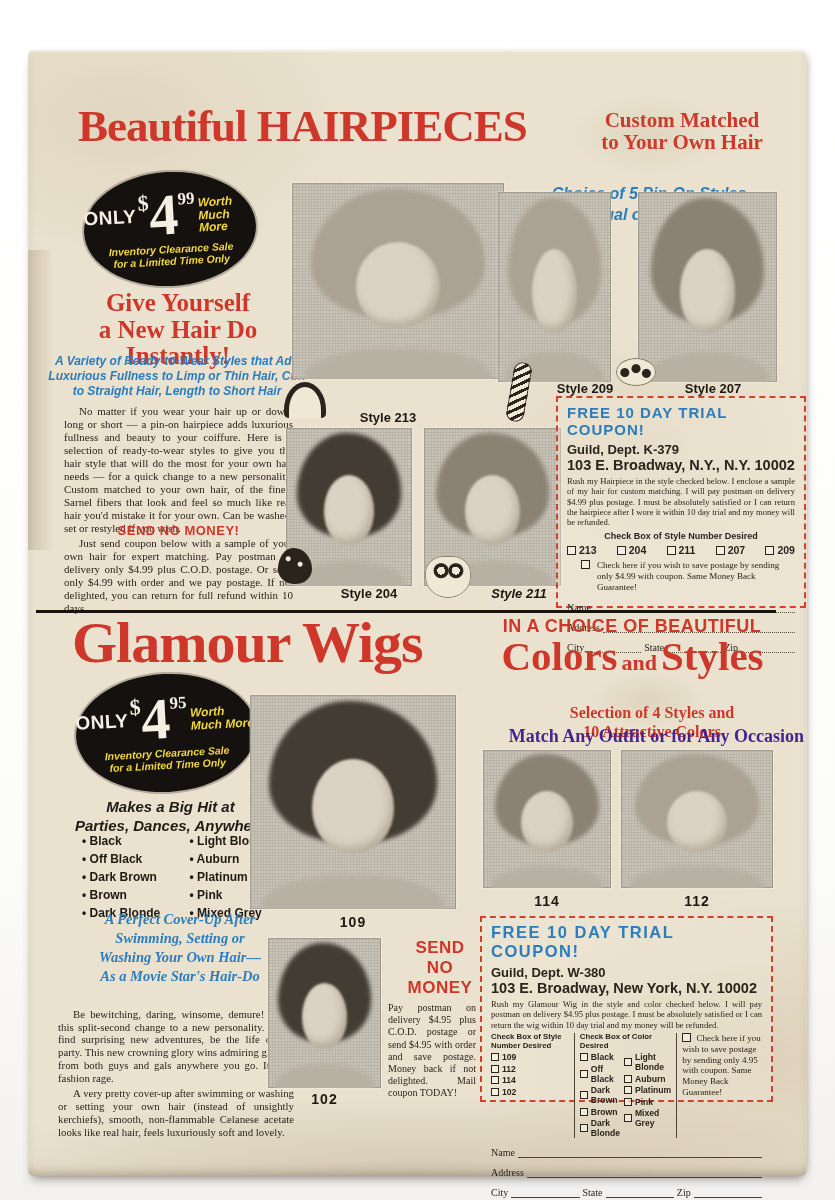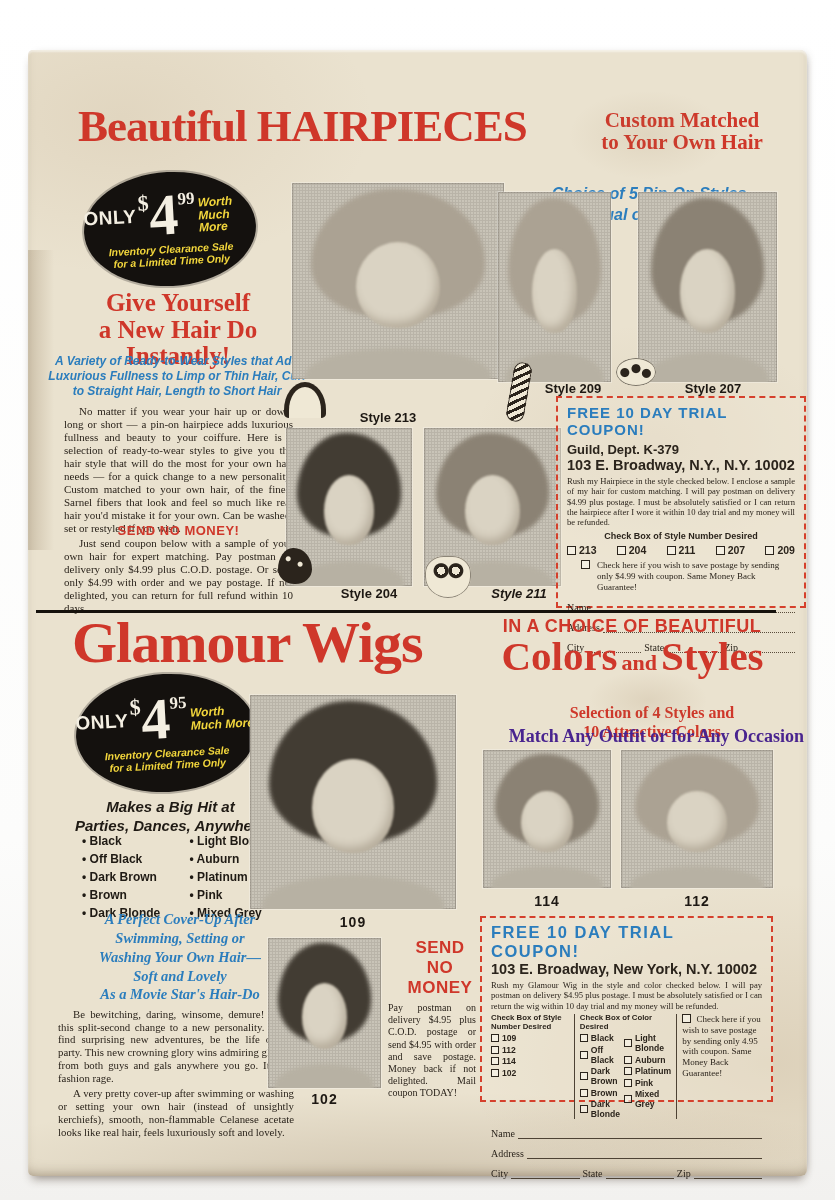--- a/index.html
+++ b/index.html
@@ -217,21 +217,21 @@
   </div>
   <div class="icon horseshoe" style="left:256px; top:332px;"></div>
   <div class="photo-label" style="left:300px; top:360px; width:120px;">Style 213</div>
 
   <div class="photo p-light" style="left:470px; top:142px; width:113px; height:190px;">
     <div class="hair"></div>
         <div class="face"></div>
         <div class="shoulders"></div>
   </div>
   <div class="icon braid" style="left:482px; top:312px;"></div>
-  <div class="photo-label" style="left:505px; top:331px; width:80px;">Style 209</div>
+  <div class="photo-label" style="left:517px; top:331px; width:80px;">Style 209</div>
 
   <div class="photo p-mid" style="left:610px; top:142px; width:139px; height:190px;">
     <div class="hair"></div>
         <div class="face"></div>
         <div class="shoulders"></div>
   </div>
   <div class="icon bun" style="left:588px; top:308px;"></div>
   <div class="photo-label" style="left:640px; top:331px; width:90px;">Style 207</div>
 
   <div class="photo p-dark" style="left:258px; top:378px; width:126px; height:158px;">
@@ -337,21 +337,20 @@
       <li>Platinum</li>
       <li>Pink</li>
       <li>Mixed Grey</li>
     </ul>
   </div>
 
   <div class="abs gw-coverup">
     <div>A Perfect Cover-Up After</div>
     <div>Swimming, Setting or</div>
     <div>Washing Your Own Hair—</div>
-    <div>Soft and Lovely</div>
     <div>As a Movie Star's Hair-Do</div>
   </div>
   <div class="abs gw-bodies bodycopy">
     <p>Be bewitching, daring, winsome, demure! Make this split-second change to a new personality. You'll find surprising new adventures, be the life of the party. This new crowning glory wins admiring glances from both guys and gals anywhere you go. It's the fashion rage.</p>
     <p>A very pretty cover-up after swimming or washing or setting your own hair (instead of unsightly kerchiefs), smooth, non-flammable Celanese acetate looks like real hair, feels luxuriously soft and lovely.</p>
   </div>
 
   <div class="photo p-dark" style="left:222px; top:645px; width:206px; height:214px;">
     <div class="hair"></div>
         <div class="face"></div>
@@ -382,20 +381,21 @@
 
   <div class="abs gw-snm">
     <div>SEND</div>
     <div>NO</div>
     <div>MONEY</div>
   </div>
   <div class="abs gw-paypost">Pay postman on delivery $4.95 plus C.O.D. postage or send $4.95 with order and save postage. Money back if not delighted. Mail coupon TODAY!</div>
 
   <div class="coupon coupon2">
     <div class="c-title">FREE 10 DAY TRIAL COUPON!</div>
+    <div class="c-dept">Guild, Dept.  W-380</div>
     <div class="c-addr">103 E. Broadway, New York, N.Y. 10002</div>
     <div class="c-body">Rush my Glamour Wig in the style and color checked below. I will pay postman on delivery $4.95 plus postage. I must be absolutely satisfied or I can return the wig within 10 day trial and my money will be refunded.</div>
 
     <div class="c-cols">
       <div class="c-col1">
         <div class="c-colhdr">
           <div>Check Box of Style</div>
           <div>Number Desired</div>
         </div>
         <div class="c-item">

